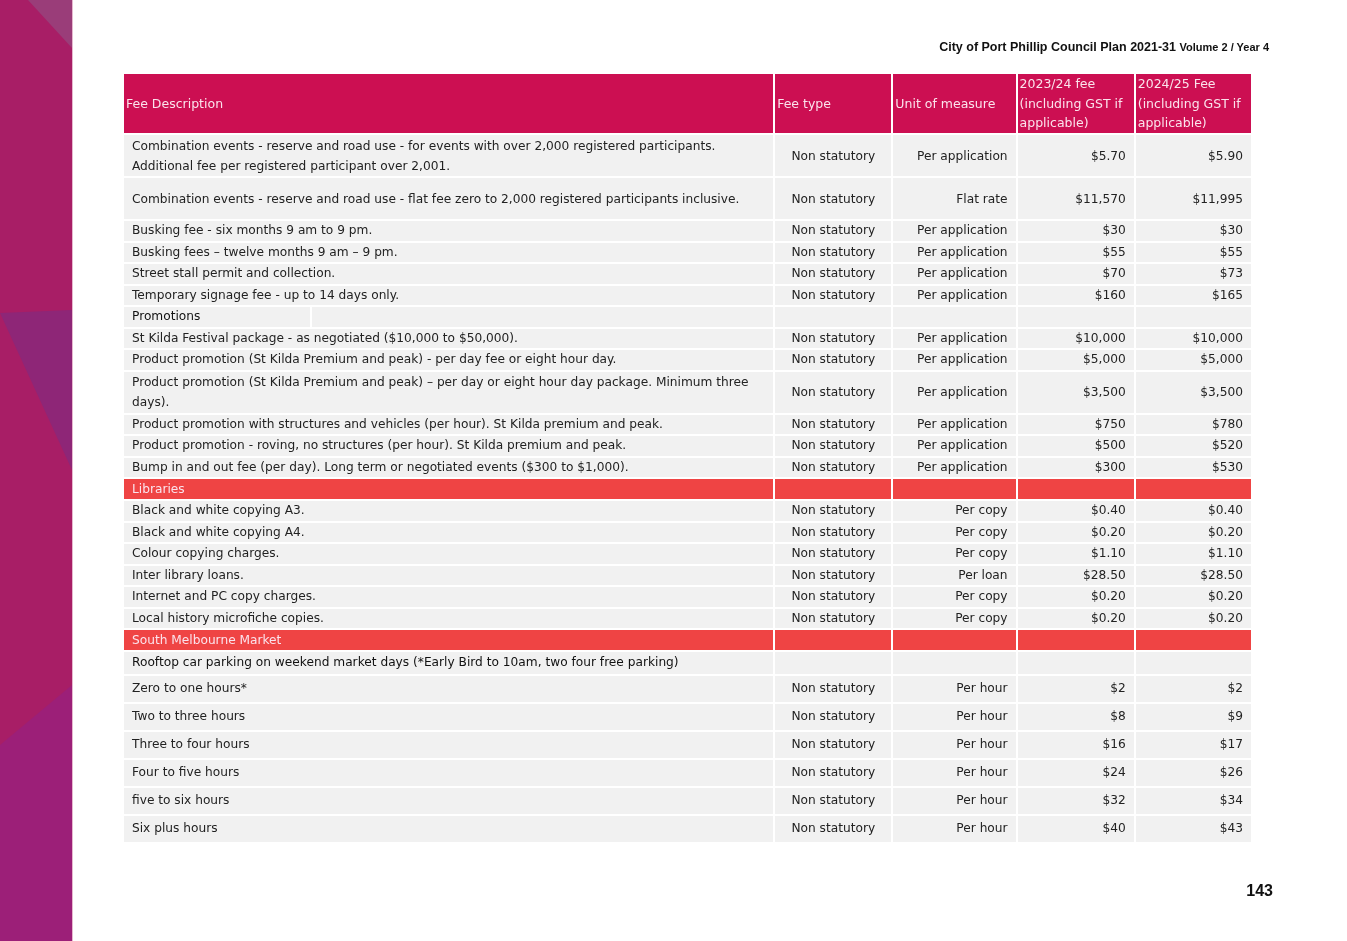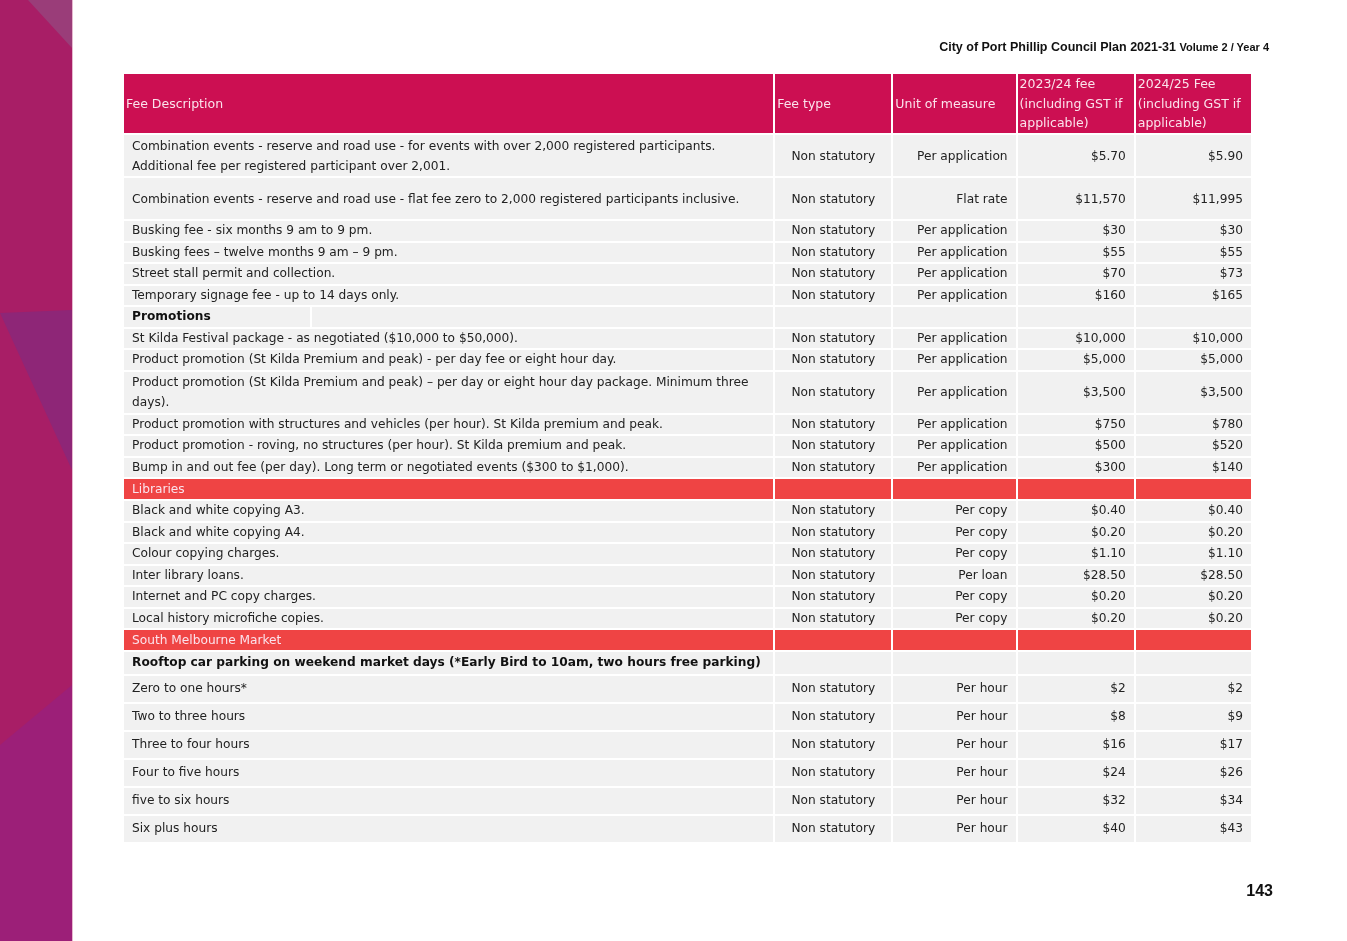--- a/index.html
+++ b/index.html
@@ -46,21 +46,21 @@
     height: 19.5px; line-height: 19.5px; white-space: nowrap;
   }
   table.fees td.desc { white-space: normal; margin-top: 20px; }
   table.fees tr.two td { height: 41px; line-height: 20px; }
   table.fees td.type { text-align: center; }
   table.fees td.unit { text-align: right; }
   table.fees td.num { text-align: right; }
   table.fees tr.section td {
     background: #ef4444; color: #fbe3ec; height: 20px; line-height: 20px;
   }
-  table.fees tr.subhead td.desc { font-weight: bold; color: #111; }
+  table.fees tr.subhead td.desc { font-weight: normal; color: #111; }
   table.fees tr.park td { height: 26px; line-height: 21.5px; }
   table.fees tr.rooftop td { height: 22px; }
 </style>
 </head>
 <body>
 
 <div class="side-band">
   <svg width="72" height="941" viewBox="0 0 72 941">
     <rect x="0" y="0" width="72" height="941" fill="#a81e66"></rect>
     <polygon points="28,0 72,0 72,48" fill="#9a3d79"></polygon>
@@ -177,21 +177,21 @@
       <td class="type">Non statutory</td>
       <td class="unit">Per application</td>
       <td class="num">$500</td>
       <td class="num">$520</td>
     </tr>
     <tr>
       <td class="desc">Bump in and out fee (per day). Long term or negotiated events ($300 to $1,000).</td>
       <td class="type">Non statutory</td>
       <td class="unit">Per application</td>
       <td class="num">$300</td>
-      <td class="num">$140</td>
+      <td class="num">$530</td>
     </tr>
 
     <tr class="section">
       <td class="desc">Libraries</td>
       <td></td>
       <td></td>
       <td></td>
       <td></td>
     </tr>
     <tr>
@@ -238,21 +238,21 @@
     </tr>
 
     <tr class="section">
       <td class="desc">South Melbourne Market</td>
       <td></td>
       <td></td>
       <td></td>
       <td></td>
     </tr>
     <tr class="subhead rooftop">
-      <td class="desc">Rooftop car parking on weekend market days (*Early Bird to 10am, two hours free parking)</td>
+      <td class="desc">Rooftop car parking on weekend market days (*Early Bird to 10am, two four free parking)</td>
       <td></td>
       <td></td>
       <td></td>
       <td></td>
     </tr>
     <tr class="park">
       <td class="desc">Zero to one hours*</td>
       <td class="type">Non statutory</td>
       <td class="unit">Per hour</td>
       <td class="num">$2</td>

